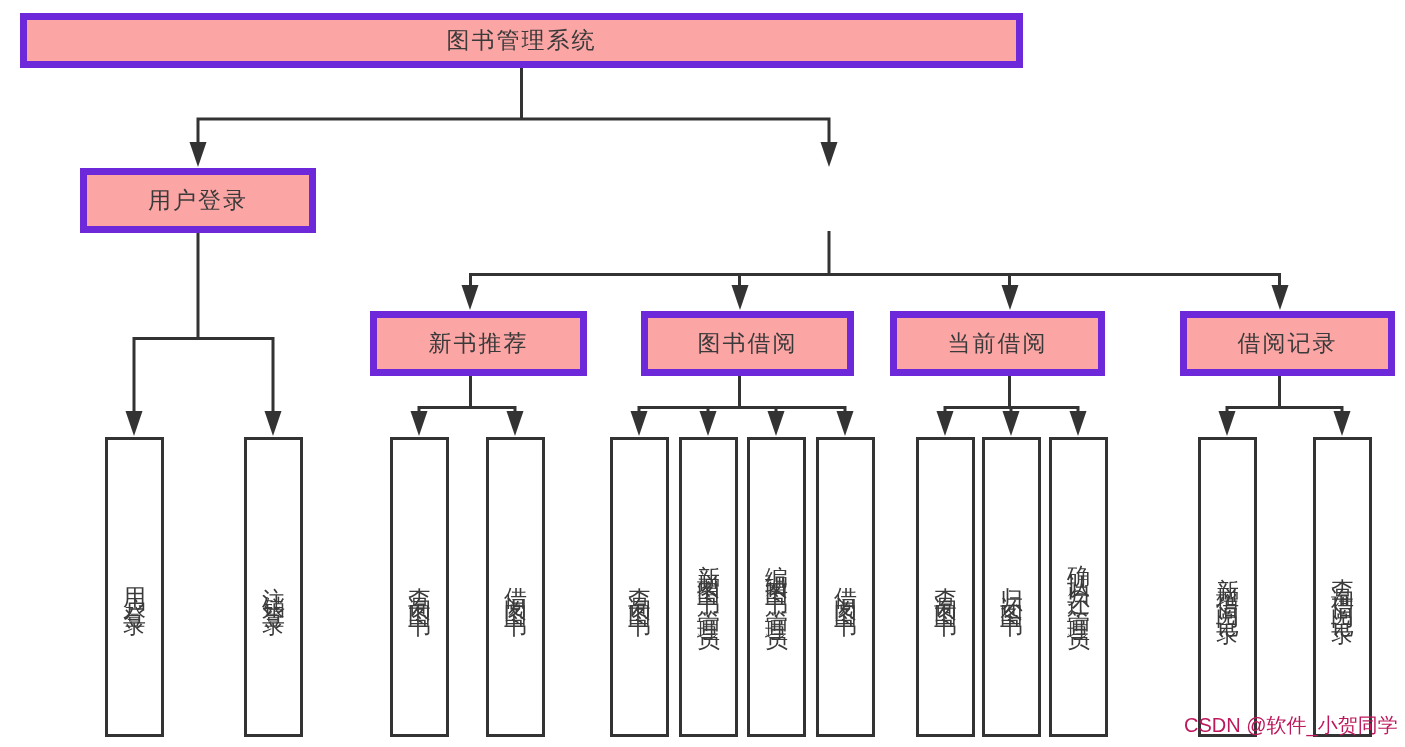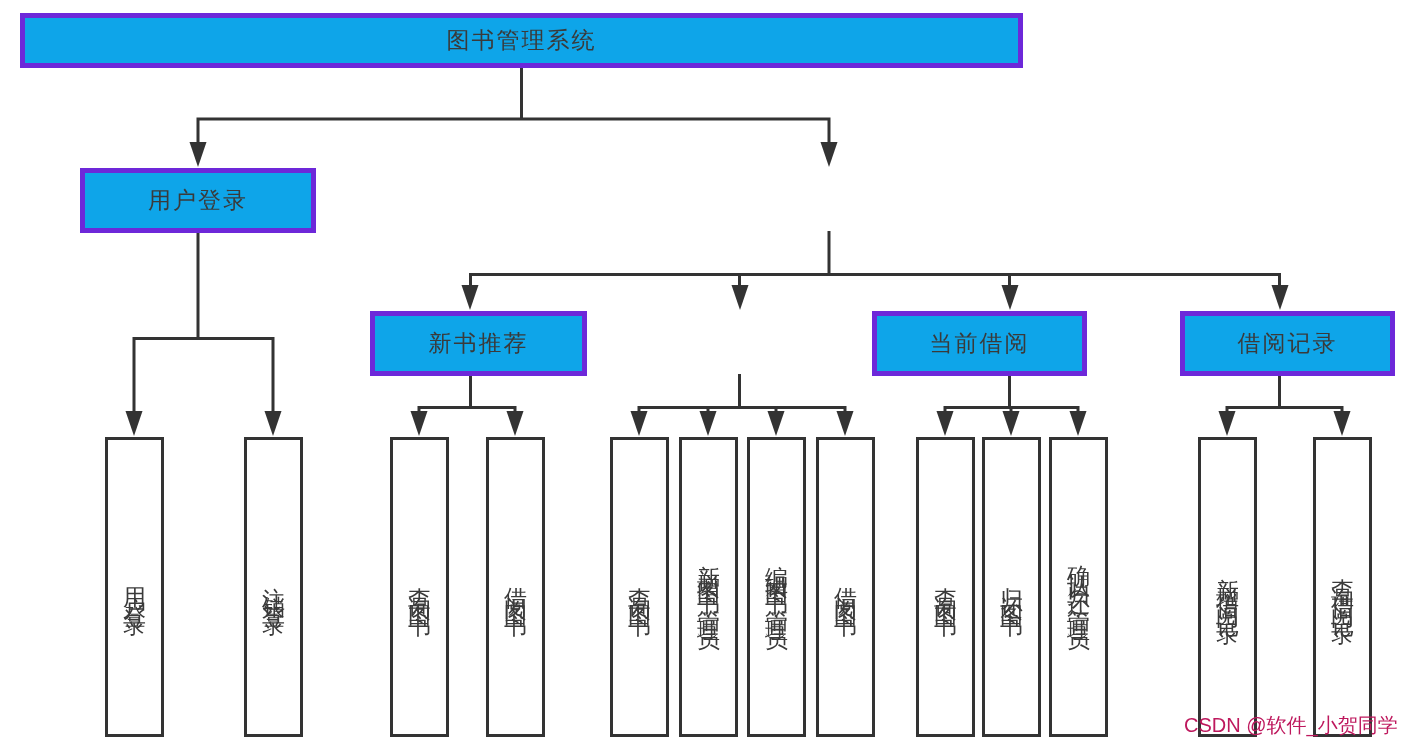--- a/index.html
+++ b/index.html
@@ -12,22 +12,22 @@
     overflow: hidden;
   }
   svg.connectors {
     position: absolute;
     left: 0; top: 0;
     z-index: 0;
   }
   .node {
     position: absolute;
     box-sizing: border-box;
-    background: #0ea5e9;
-    border: 5px solid #6d28d9;
+    background: #fca5a5;
+    border: 7px solid #6d28d9;
     color: #3a3a3a;
     display: flex;
     align-items: center;
     justify-content: center;
     font-size: 23px;
     letter-spacing: 2px;
     z-index: 1;
     white-space: nowrap;
   }
   .node.root   { left: 20px;   top: 13px;  width: 1003px; height: 55px; }
@@ -120,21 +120,22 @@
       <polygon points="1218.5,411 1235.5,411 1227,436"></polygon>
       <polygon points="1333.5,411 1350.5,411 1342,436"></polygon>
     </g>
   </svg>
 
   <div class="node root">图书管理系统</div>
 
   <div class="node lvl2" style="left:80px">用户登录</div>
 
   <div class="node lvl3" style="left:362px;  width:217px">新书推荐</div>
-  <div class="node lvl3" style="left:864px;  width:215px">当前借阅</div>
+  <div class="node lvl3" style="left:633px;  width:213px">图书借阅</div>
+  <div class="node lvl3" style="left:882px;  width:215px">当前借阅</div>
   <div class="node lvl3" style="left:1172px; width:215px">借阅记录</div>
 
   <div class="leaf" style="left:105px">
       <span>用户登录</span>
     </div>
   <div class="leaf" style="left:244px">
       <span>注销登录</span>
     </div>
 
   <div class="leaf" style="left:390px">

